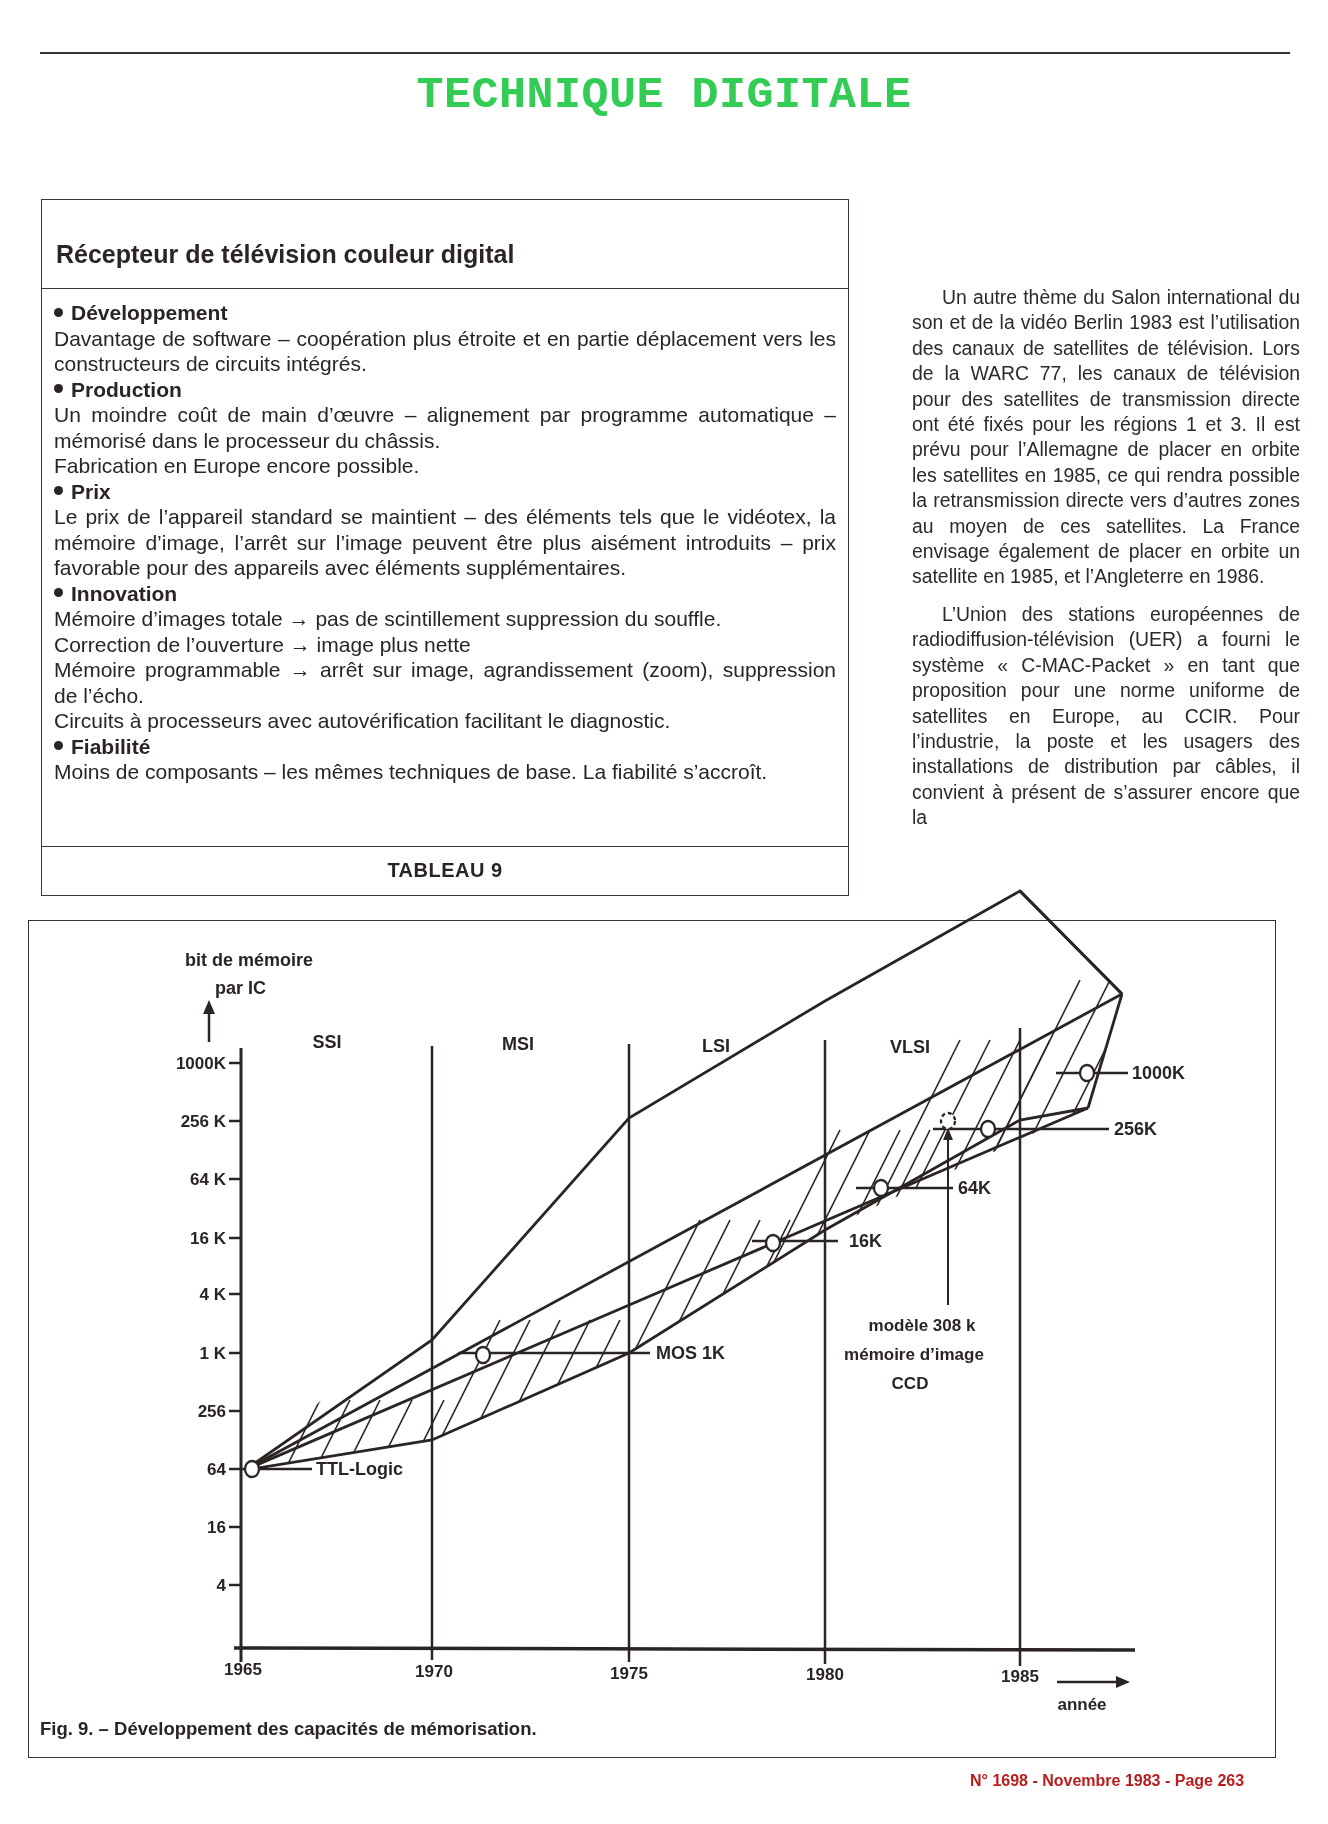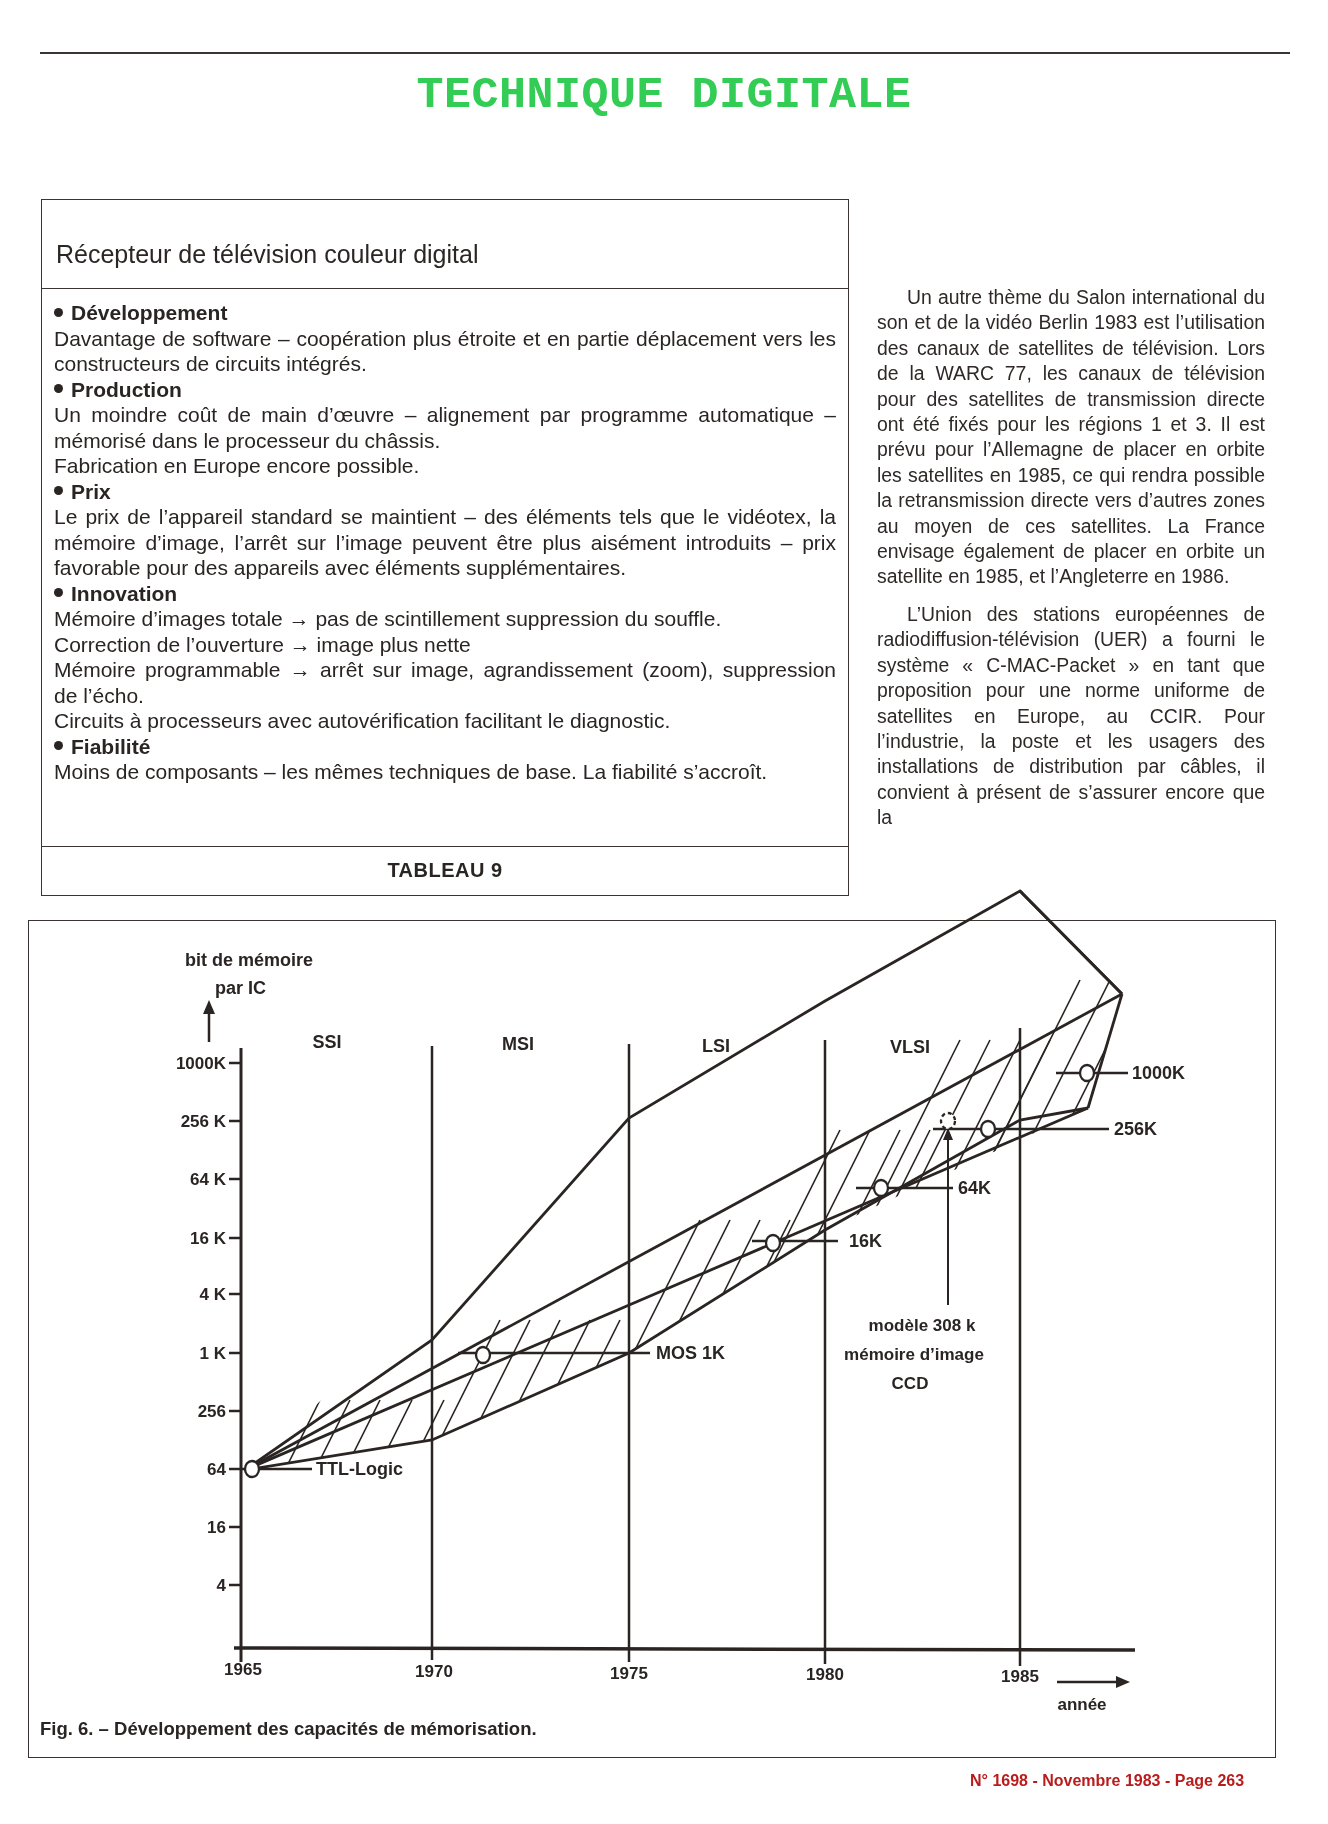--- a/index.html
+++ b/index.html
@@ -4,28 +4,28 @@
 <style>
   html, body { margin:0; padding:0; background:#ffffff; }
   body { width:1328px; height:1824px; position:relative; overflow:hidden; color:#2a2523;
          font-family:"Liberation Sans", sans-serif; }
   .abs { position:absolute; }
   .top-rule { left:40px; top:52px; width:1250px; height:2px; background:#3a3533; }
   .title { left:0; width:1328px; top:70px; text-align:center; font-weight:bold; font-size:45px;
            color:#33cc55; letter-spacing:0.5px;font-family:Liberation Mono, monospace; }
   .box { left:41px; top:199px; width:808px; height:697px; border:1.6px solid #3a3533; box-sizing:border-box; }
   .box-head { position:absolute; left:0; right:0; top:0; height:88px; border-bottom:1.6px solid #3a3533; }
-  .box-head h2 { position:absolute; left:14px; top:40px; margin:0; font-size:25px; font-weight:normal; color:#2b2624; }
+  .box-head h2 { position:absolute; left:14px; top:40px; margin:0; font-size:25px; font-weight:bold; color:#2b2624; }
   .box-body { position:absolute; left:12px; right:12px; top:100px; font-size:21px; line-height:25.5px; }
   .box-body .sec { font-weight:bold; }
   .box-body .txt { text-align:justify; text-align-last:left; }
   .bullet { display:inline-block; width:9px; height:9px; border-radius:50%; background:#2a2523; margin-right:8px; vertical-align:middle; position:relative; top:-2px; }
   .box-foot { position:absolute; left:0; right:0; bottom:0; height:48px; border-top:1.6px solid #3a3533; text-align:center;
               font-weight:bold; font-size:20px; line-height:46px; letter-spacing:0.5px; }
-  .col { left:877px; top:285px; width:388px; font-size:19.4px; line-height:25.4px; text-align:justify; color:#2e2927; }
+  .col { left:912px; top:285px; width:388px; font-size:19.4px; line-height:25.4px; text-align:justify; color:#2e2927; }
   .col p { margin:0 0 12px 0; text-indent:30px; }
   .chart-box { left:28px; top:920px; width:1248px; height:838px; border:1.8px solid #3a3533; box-sizing:border-box; }
   svg text { font-family:"Liberation Sans", sans-serif; fill:#2a2523; }
   .caption { left:40px; top:1718px; font-size:18.5px; font-weight:bold; color:#2a2523; }
   .footer { left:970px; top:1772px; font-size:16px; font-weight:bold; color:#b91c1c; }
 </style>
 </head>
 <body>
 
 <div class="abs top-rule"></div>
@@ -214,14 +214,14 @@
     <text x="1114" y="1135">256K</text>
     <text x="1132" y="1079">1000K</text>
   </g>
   <g font-size="17" font-weight="bold" text-anchor="middle">
     <text x="922" y="1331">modèle 308 k</text>
     <text x="914" y="1360">mémoire d’image</text>
     <text x="910" y="1389">CCD</text>
   </g>
 </svg>
 
-<div class="abs caption">Fig. 6. – Développement des capacités de mémorisation.</div>
+<div class="abs caption">Fig. 9. – Développement des capacités de mémorisation.</div>
 <div class="abs footer">N° 1698 - Novembre 1983 - Page 263</div>
 
 </body></html>

